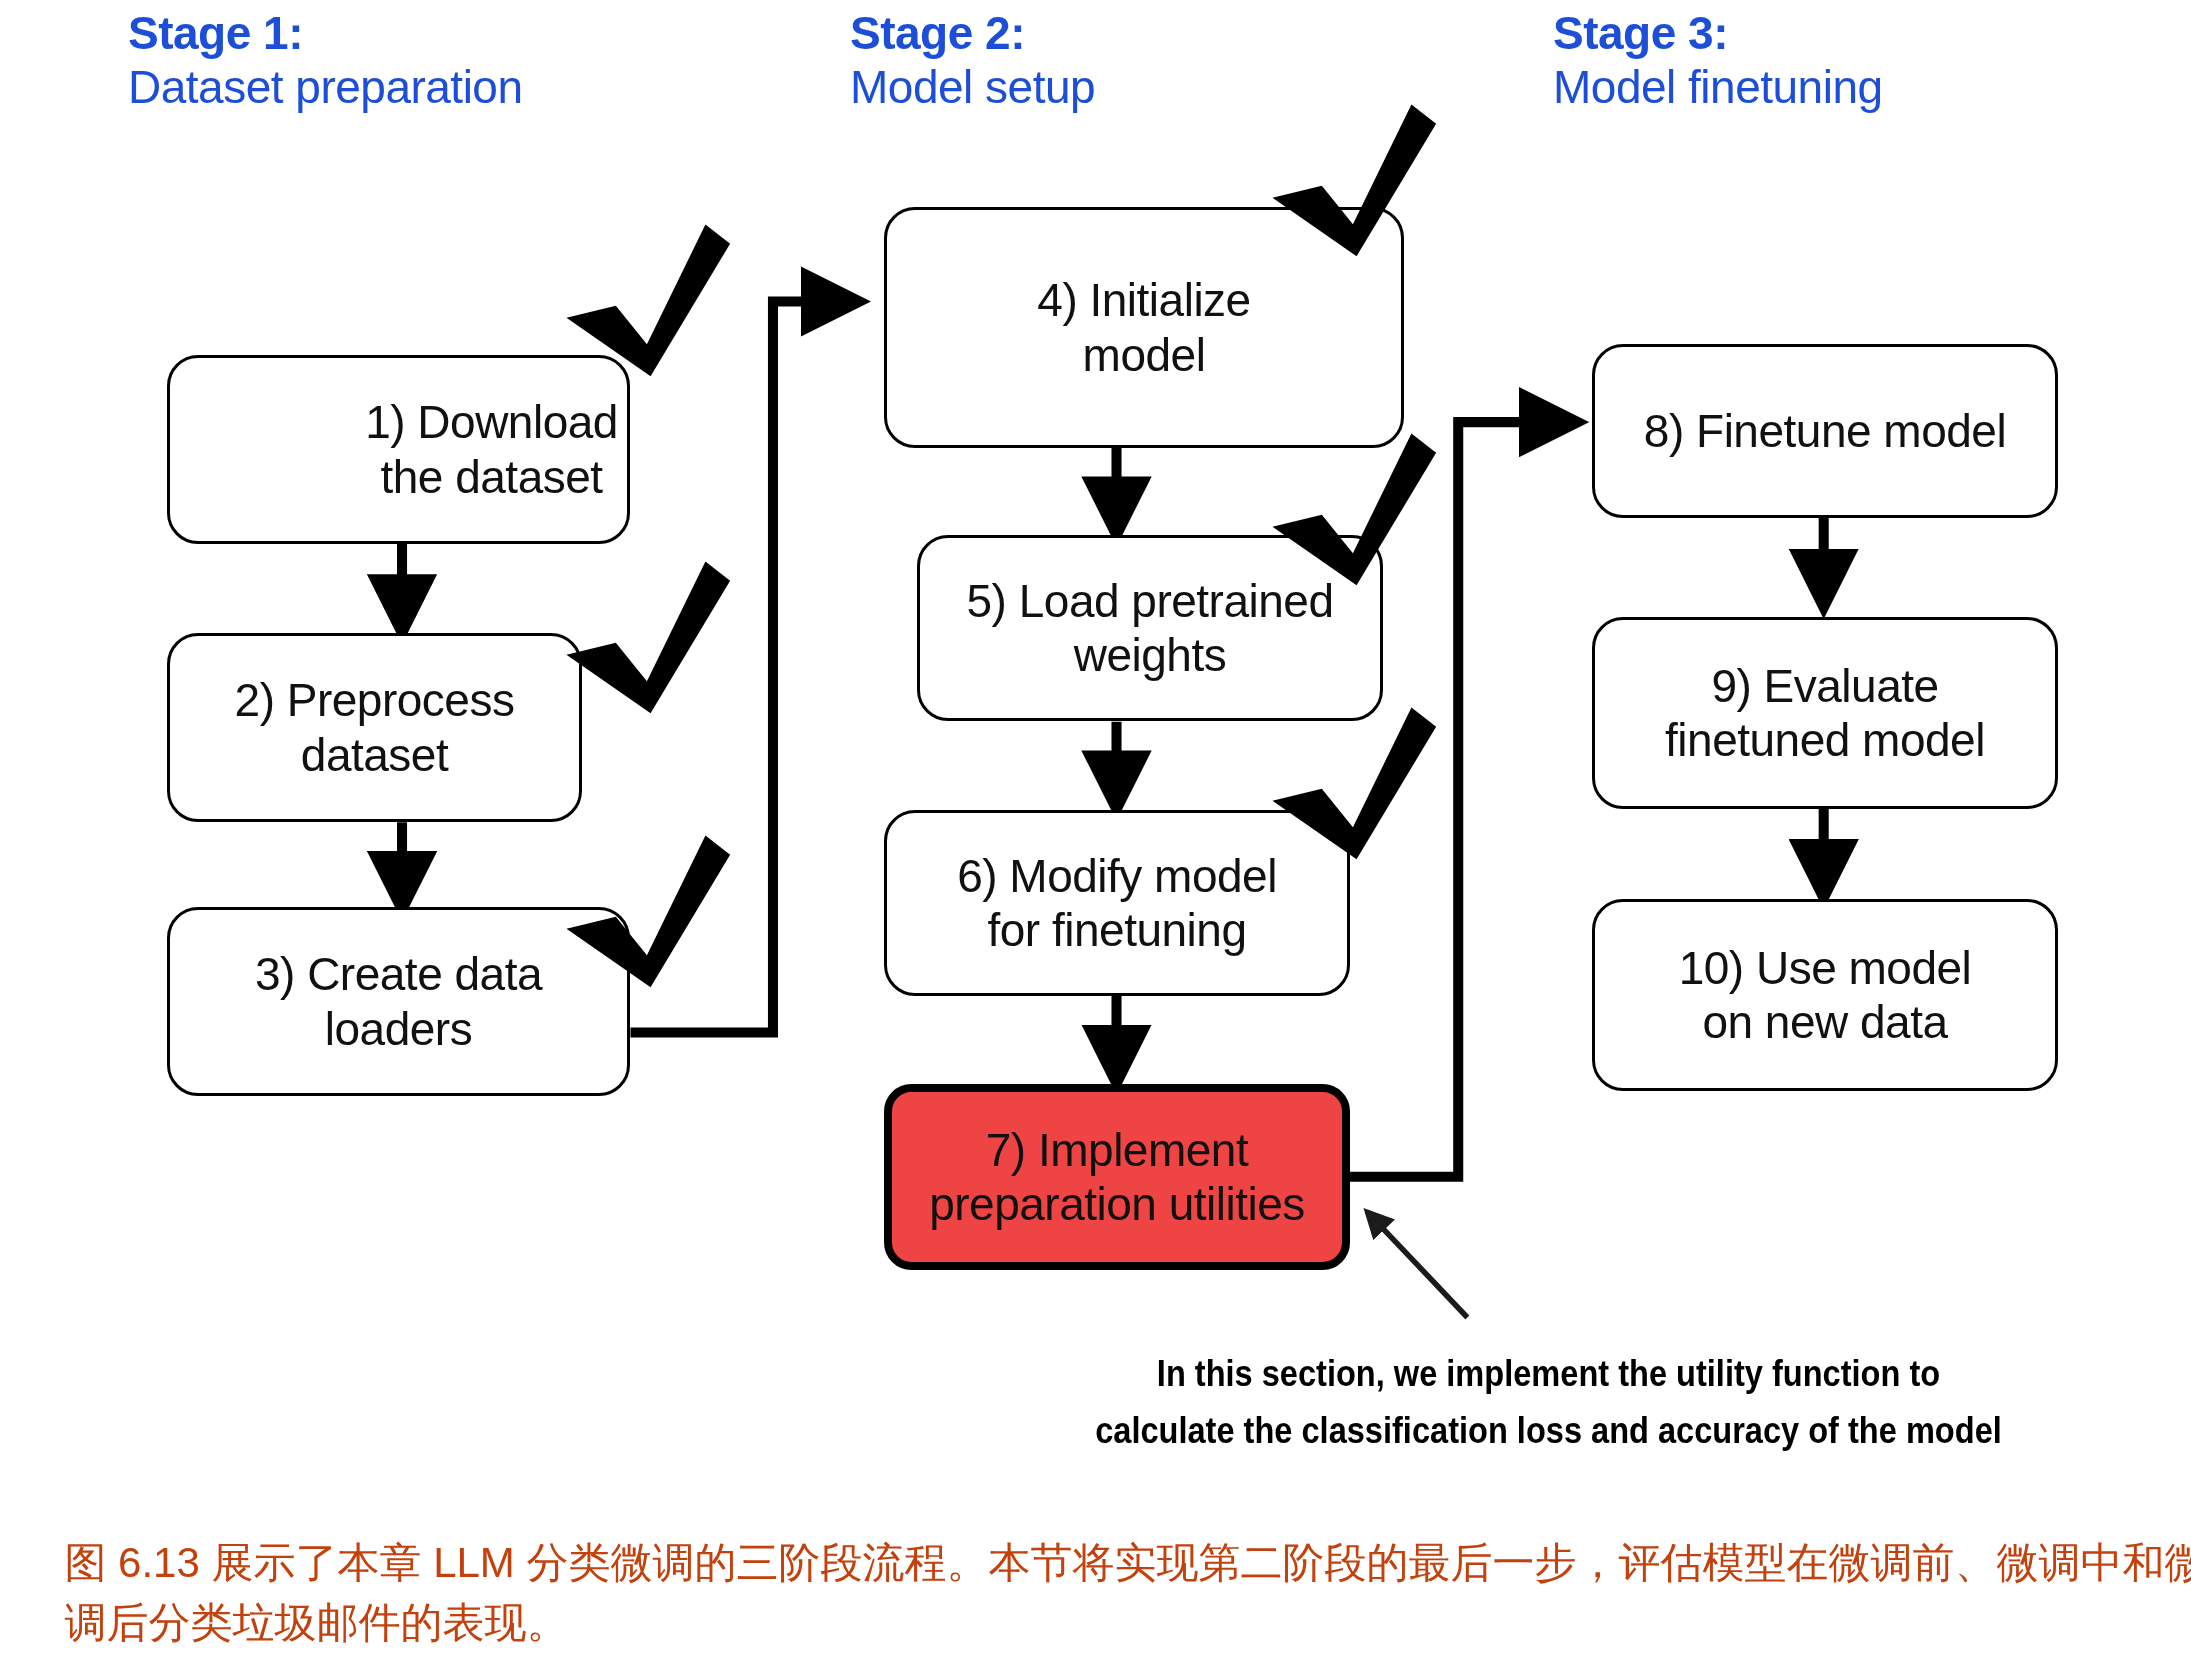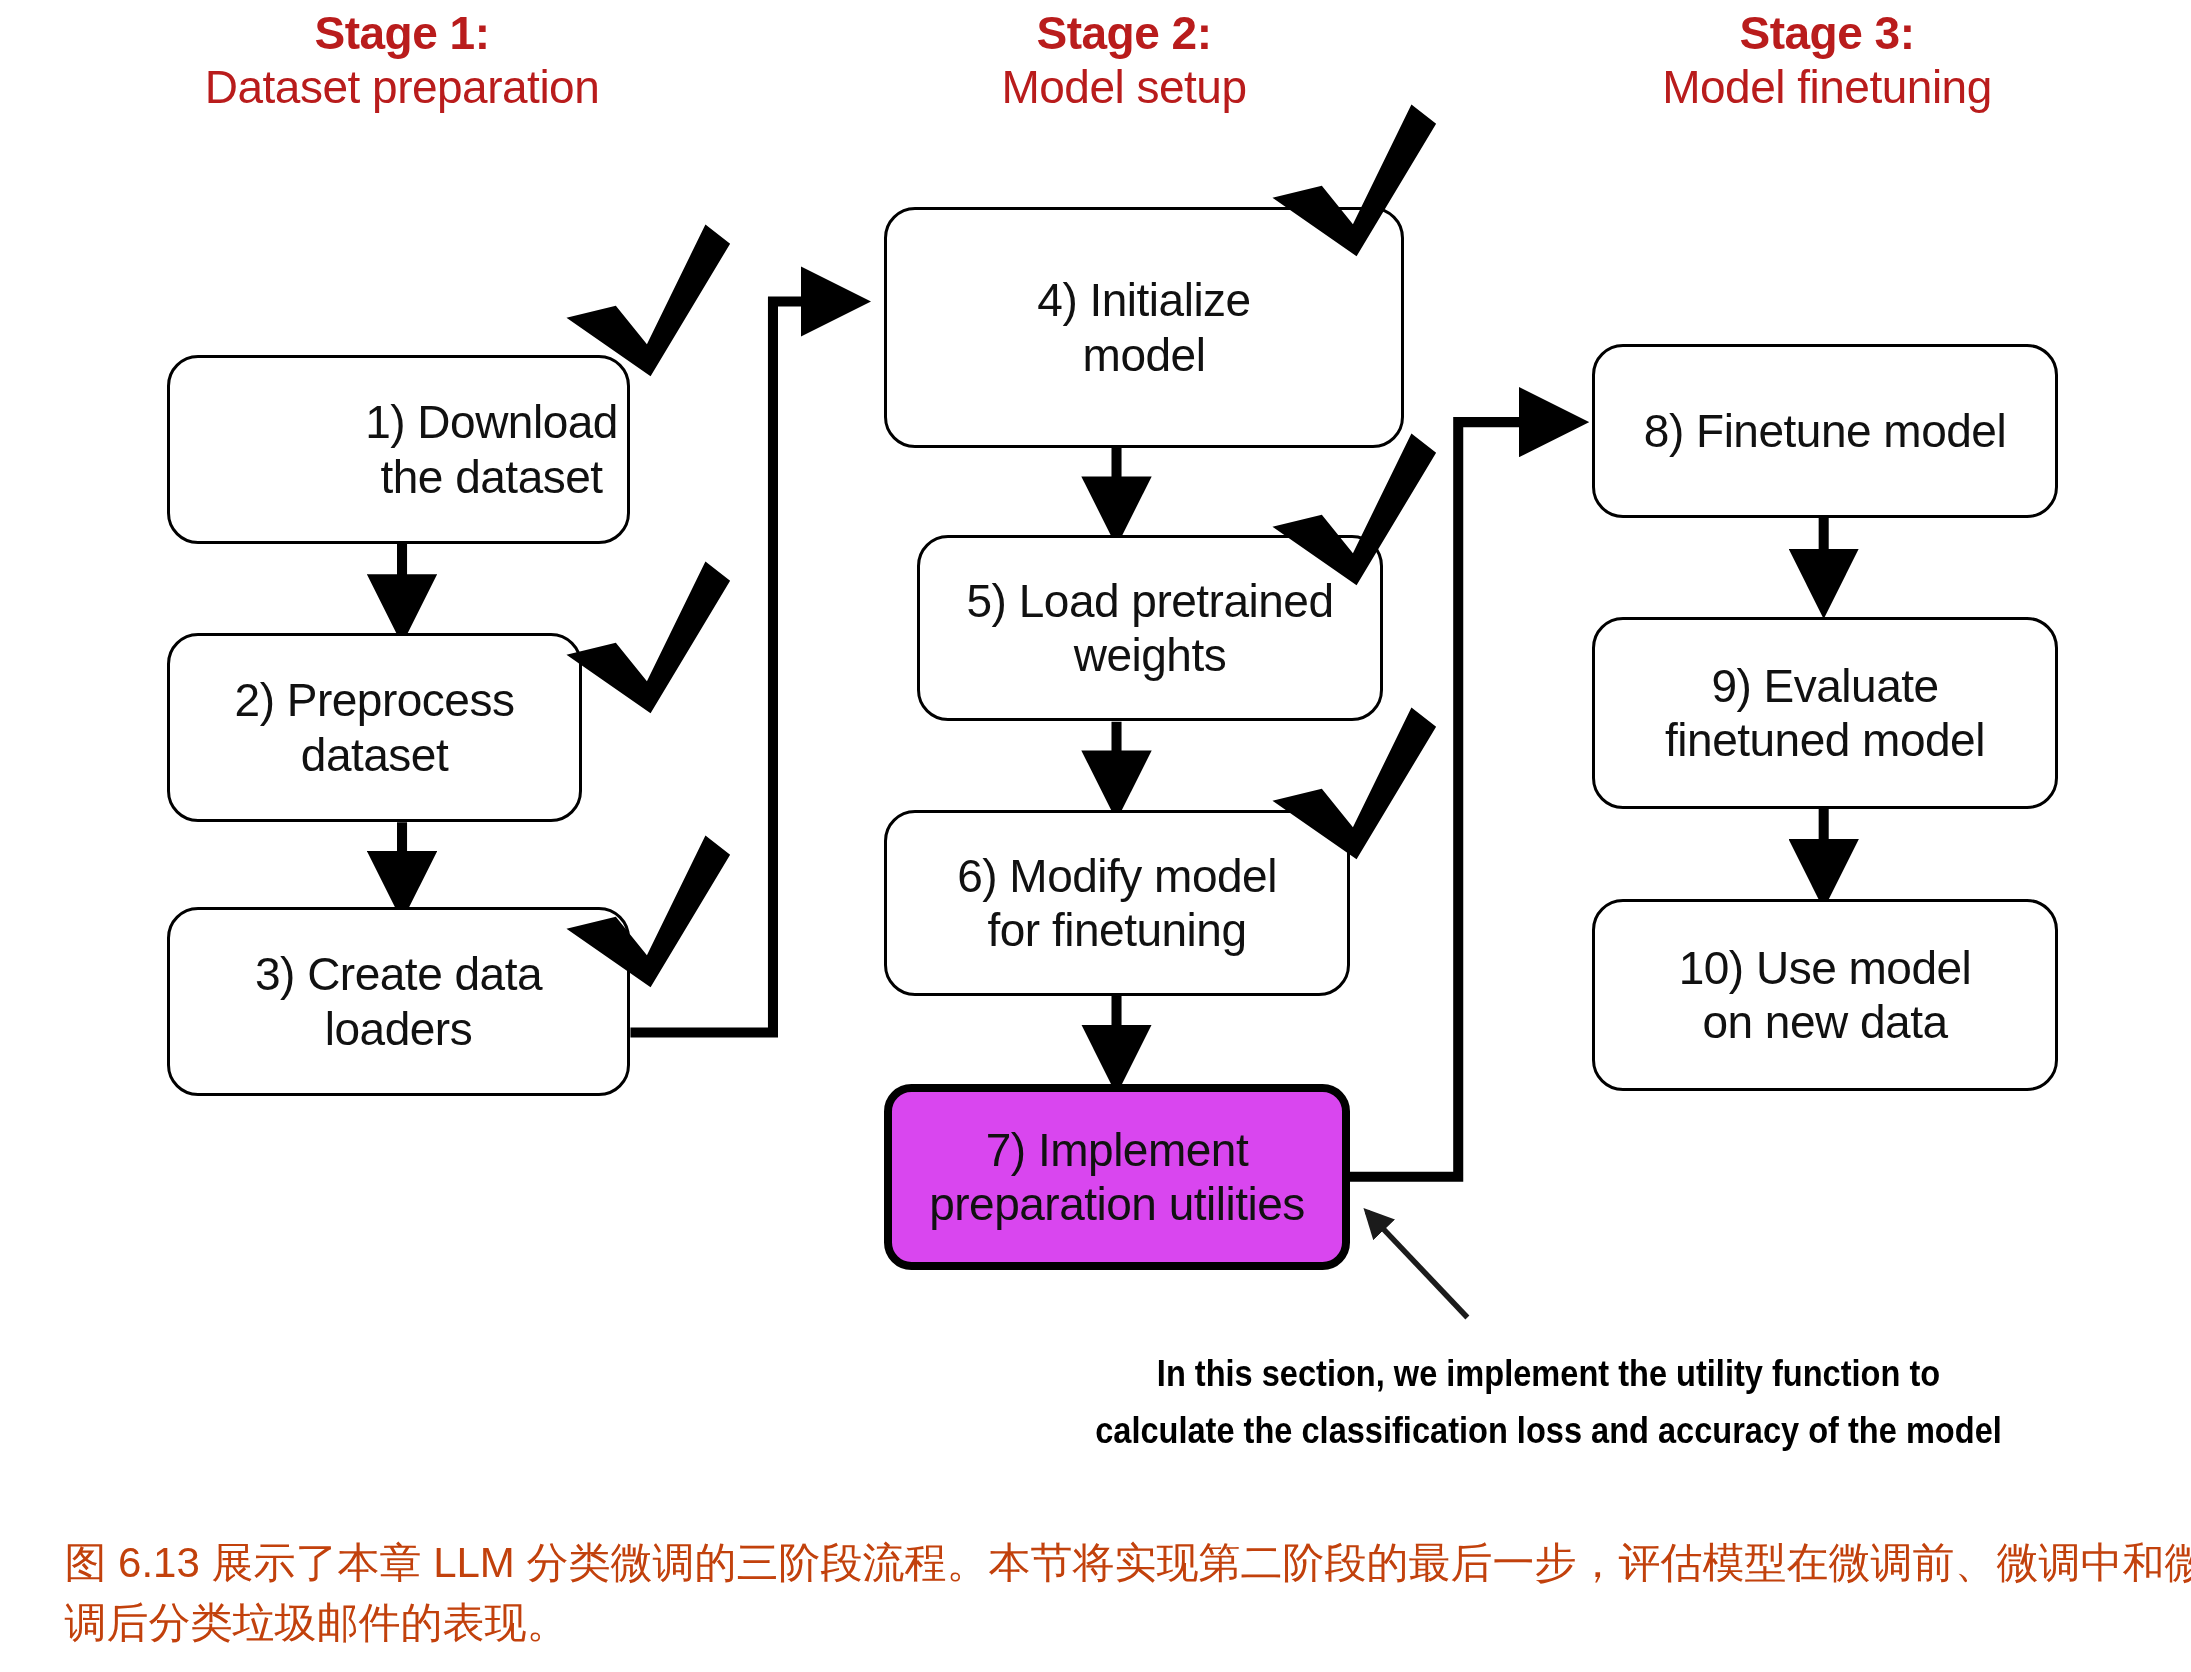--- a/index.html
+++ b/index.html
@@ -21,22 +21,21 @@
     height: 1672px;
   }
   #flow-svg {
     position: absolute;
     left: 0; top: 0;
     width: 2191px;
     height: 1672px;
   }
   .stage-header {
     position: absolute;
-    text-align: center;
-    color: #b91c1c;
+    color: #1d4ed8;
     line-height: 1.16;
   }
   .stage-header .stage-title {
     display: block;
     font-weight: bold;
     font-size: 46px;
     letter-spacing: -0.5px;
   }
   .stage-header .stage-subtitle {
     display: block;
@@ -55,21 +54,21 @@
     border: 3.7px solid #000000;
     border-radius: 31px;
     color: #111111;
     font-size: 46px;
     line-height: 1.18;
     letter-spacing: -0.5px;
     padding: 0 9.1px;
     z-index: 3;
   }
   .node-box.highlight {
-    background: #d946ef;
+    background: #ef4444;
     border-width: 8.2px;
     border-radius: 27.4px;
   }
   .check-mark {
     position: absolute;
     z-index: 6;
     pointer-events: none;
   }
   .annotation {
     position: absolute;

